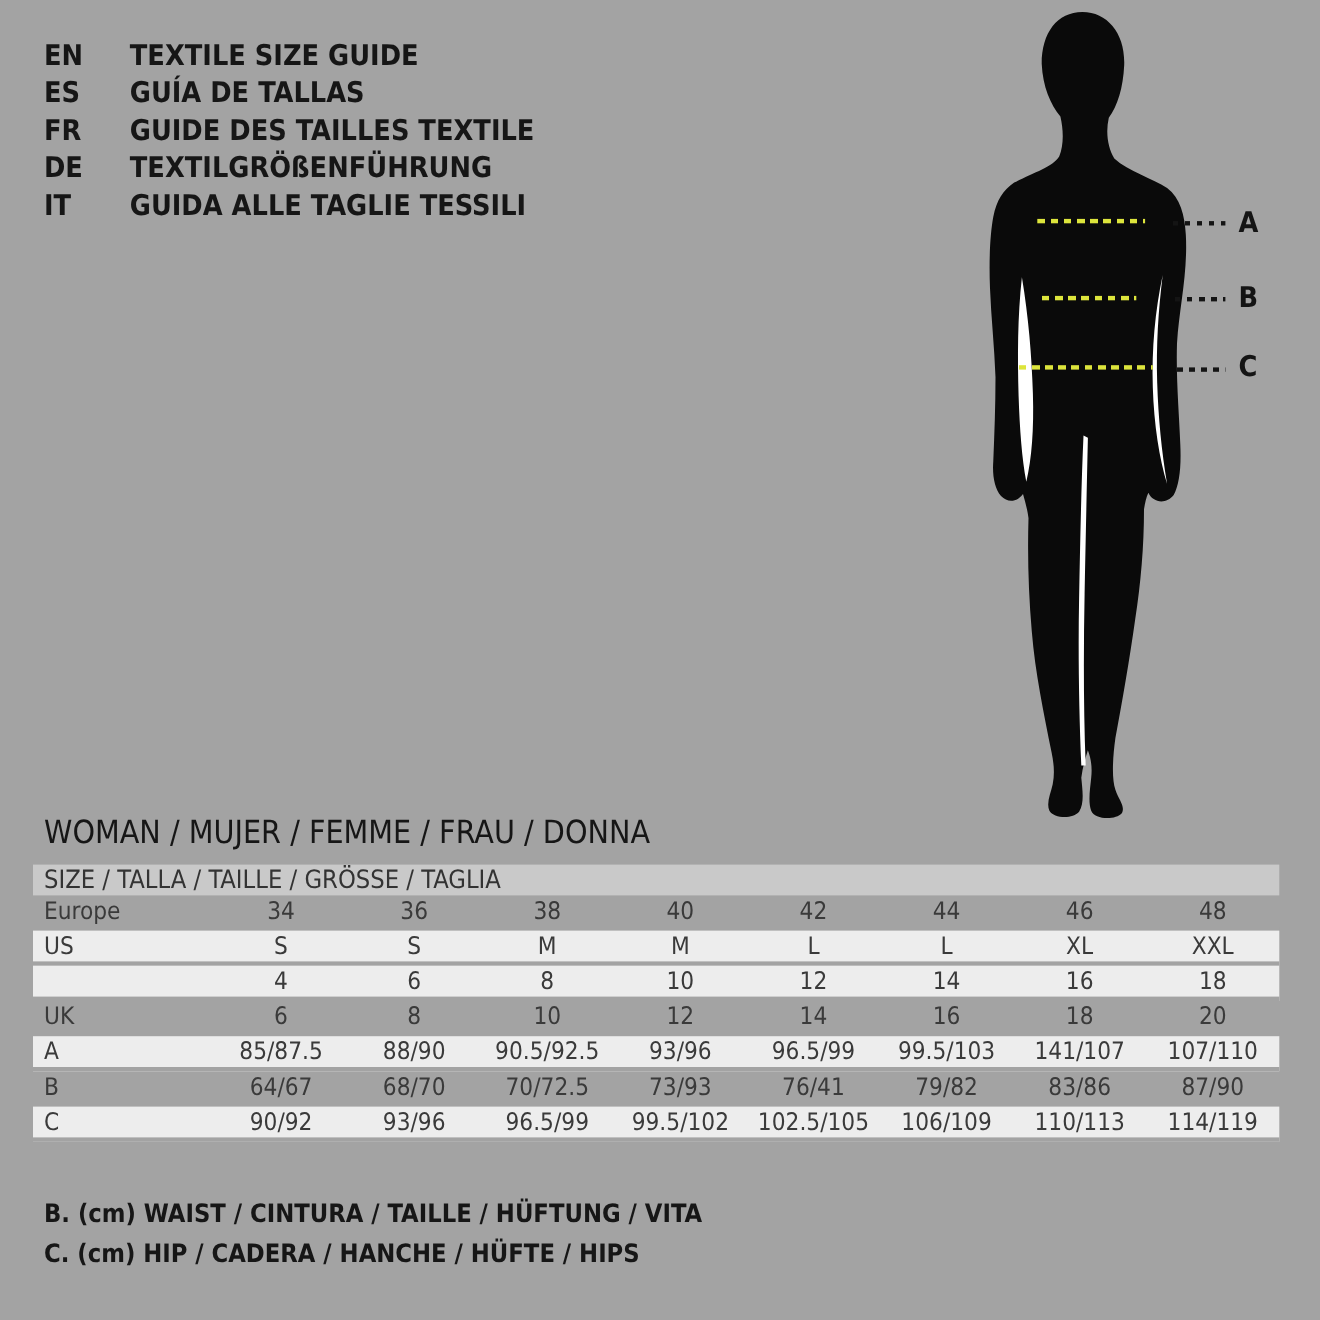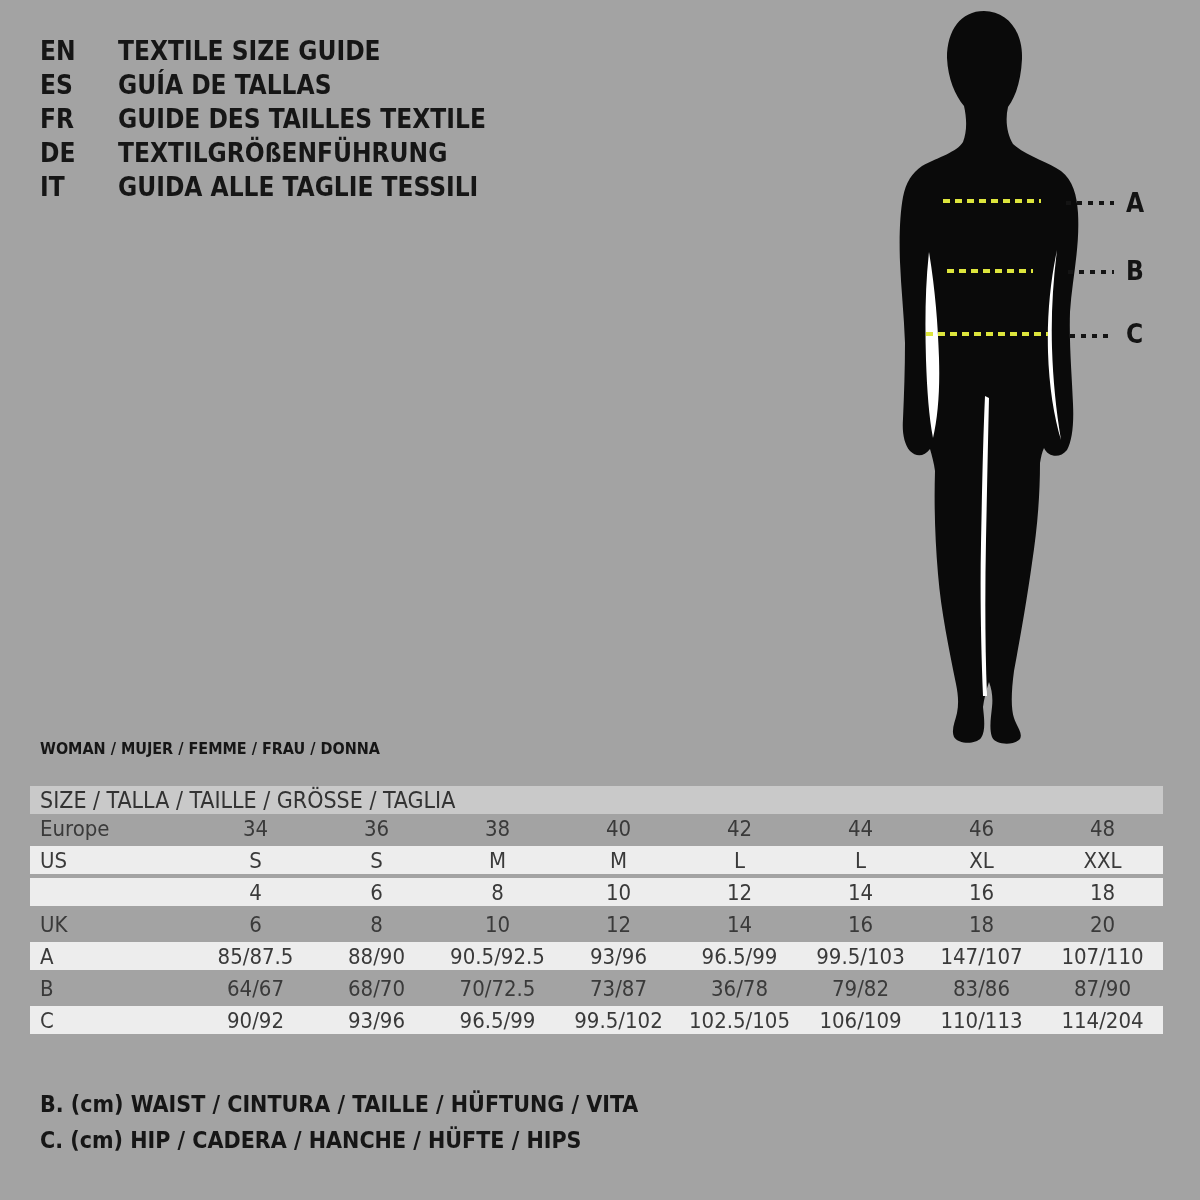--- a/index.html
+++ b/index.html
@@ -22,21 +22,21 @@
   .dash-c{left:66px;top:332px;width:122px;}
   .leader{position:absolute;height:4px;background:repeating-linear-gradient(90deg,#141414 0 5px,transparent 5px 11px);}
   .leader-a{left:206px;top:201px;width:48px;}
   .leader-b{left:208px;top:270px;width:46px;}
   .leader-c{left:210px;top:334px;width:44px;}
   .mlabel{position:absolute;left:266px;font-size:26px;font-weight:600;color:#141414;line-height:26px;}
   .mlabel-a{top:190px;}
   .mlabel-b{top:258px;}
   .mlabel-c{top:321px;}
   
-  .section-title{position:absolute;left:40px;top:739px;font-size:16px;font-weight:bold;color:#161616;white-space:nowrap;}
+  .section-title{position:absolute;left:40px;top:739px;font-size:29px;font-weight:normal;color:#161616;white-space:nowrap;}
   
   .size-table{position:absolute;left:30px;top:786px;width:1133px;font-weight:normal;color:#3a3a3a;}
   .size-table .thead{height:28px;line-height:28px;background:var(--header-gray,#c9c9c9);padding-left:10px;font-size:23px;color:#333;box-sizing:border-box;}
   .size-table .trow{display:grid;grid-template-columns:165px repeat(8,1fr);height:32px;line-height:30px;font-size:22px;border-bottom:4px solid #a3a3a3;box-sizing:border-box;}
   .size-table .trow.shade{background:var(--row-gray,#ededed);}
   .size-table .rlabel{text-align:left;padding-left:10px;}
   .size-table .cell{text-align:center;}
   
   .legend{position:absolute;left:40px;top:1086px;}
   .legend div{font-size:23px;font-weight:bold;line-height:36px;color:#161616;white-space:nowrap;}
@@ -139,46 +139,46 @@
     </div>
 
     <div class="trow shade">
       <span class="rlabel">A</span>
       <span class="cell">85/87.5</span>
       <span class="cell">88/90</span>
       <span class="cell">90.5/92.5</span>
       <span class="cell">93/96</span>
       <span class="cell">96.5/99</span>
       <span class="cell">99.5/103</span>
-      <span class="cell">147/107</span>
+      <span class="cell">141/107</span>
       <span class="cell">107/110</span>
     </div>
 
     <div class="trow">
       <span class="rlabel">B</span>
       <span class="cell">64/67</span>
       <span class="cell">68/70</span>
       <span class="cell">70/72.5</span>
-      <span class="cell">73/87</span>
-      <span class="cell">36/78</span>
+      <span class="cell">73/93</span>
+      <span class="cell">76/41</span>
       <span class="cell">79/82</span>
       <span class="cell">83/86</span>
       <span class="cell">87/90</span>
     </div>
 
     <div class="trow shade">
       <span class="rlabel">C</span>
       <span class="cell">90/92</span>
       <span class="cell">93/96</span>
       <span class="cell">96.5/99</span>
       <span class="cell">99.5/102</span>
       <span class="cell">102.5/105</span>
       <span class="cell">106/109</span>
       <span class="cell">110/113</span>
-      <span class="cell">114/204</span>
+      <span class="cell">114/119</span>
     </div>
   </div>
 
   <div class="legend">
     <div>B. (cm) WAIST / CINTURA / TAILLE / HÜFTUNG / VITA</div>
     <div>C. (cm) HIP / CADERA / HANCHE / HÜFTE / HIPS</div>
   </div>
 
 </div>
 

